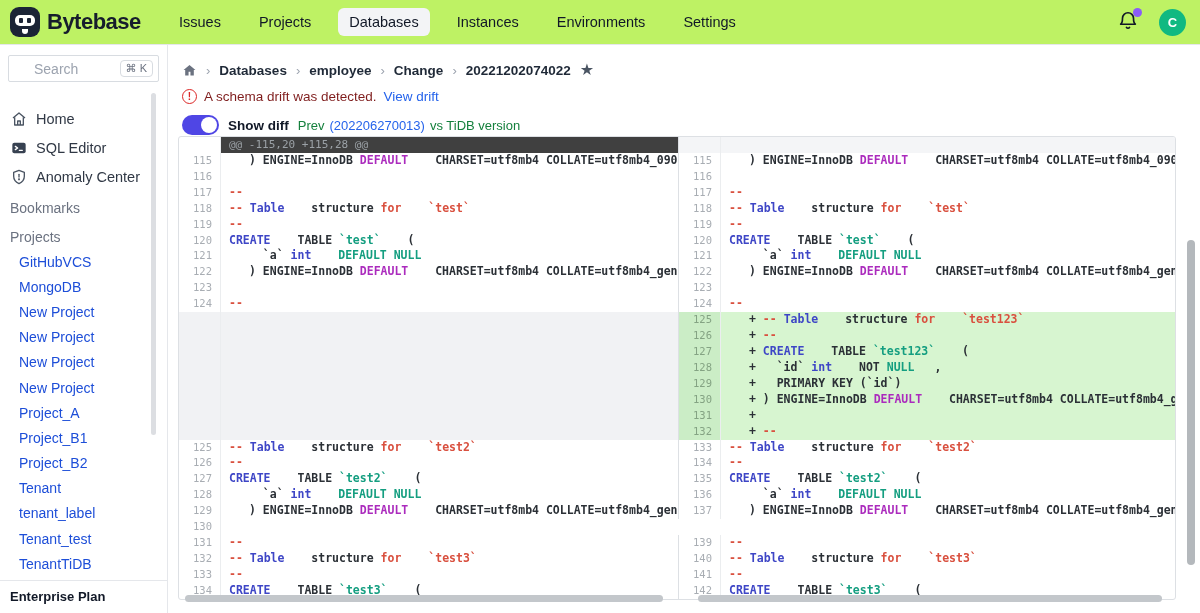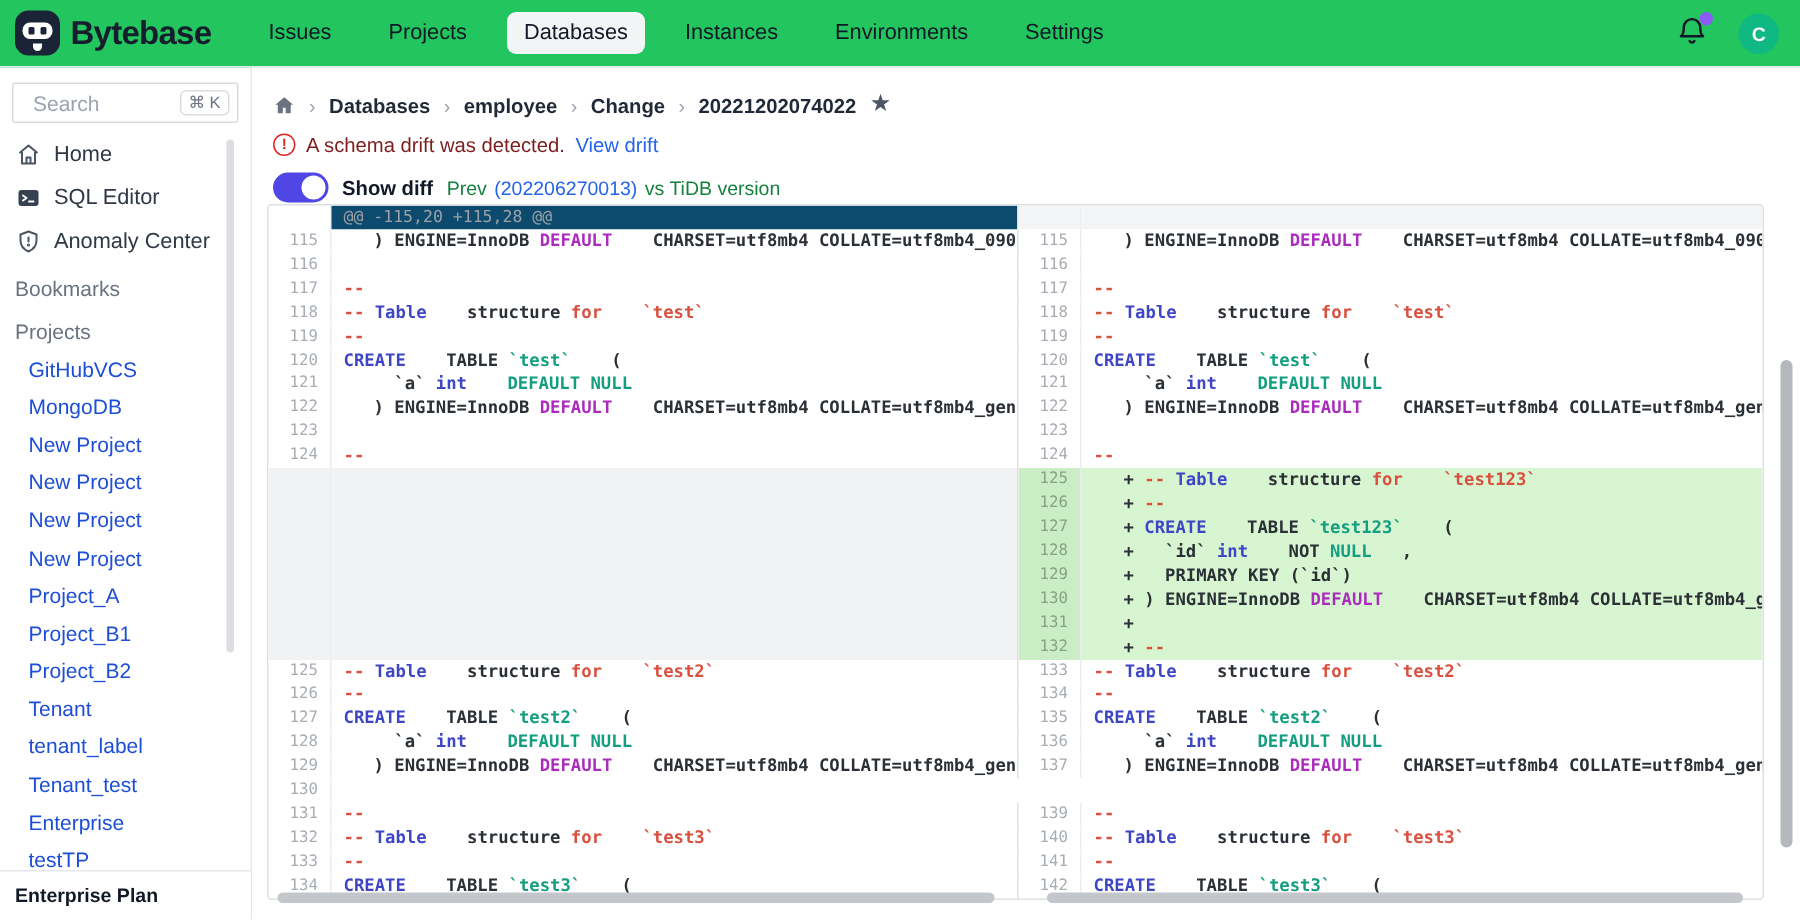--- a/index.html
+++ b/index.html
@@ -1,39 +1,39 @@
 <!DOCTYPE html>
 <html><head>
 <meta charset="utf-8">
 <style>
   * { margin:0; padding:0; box-sizing:border-box; }
   html,body { width:1200px; height:613px; overflow:hidden; background:#fff;
     font-family:"Liberation Sans", sans-serif; color:#1f2937; }
 
   
-  .topbar { height:45px; display:flex; align-items:center; border-bottom:1px solid #e5e7eb; padding:0 14px 0 10px; position:relative; background:#22c55e; }
+  .topbar { height:45px; display:flex; align-items:center; border-bottom:1px solid #e5e7eb; padding:0 14px 0 10px; position:relative; background:#bef264; }
   .brand { display:flex; align-items:center; gap:7px; width:158px; cursor:pointer; }
   .logo-box { width:30px; height:30px; background:#1b2436; border-radius:9px; position:relative; flex:0 0 auto; }
   .logo-visor { position:absolute; left:5px; top:8px; width:20px; height:11px; background:#fff; border-radius:5px; }
   .logo-eye { position:absolute; top:3px; width:4px; height:5px; background:#1b2436; border-radius:1px; }
   .logo-eye.e1 { left:4px; } .logo-eye.e2 { left:12px; }
   .logo-chin { position:absolute; left:12px; bottom:3px; width:6px; height:5px; background:#fff; border-radius:0 0 3px 3px; }
   .brand-text { font-size:22px; font-weight:bold; color:#161d2c; letter-spacing:-0.5px; }
   .nav-links { display:flex; align-items:center; gap:16px; }
   .nav-item { font-size:14.5px; color:#111827; padding:6px 11px; border-radius:6px; cursor:pointer; }
   .nav-item.active { background:#f3f4f6; }
   .topbar-right { margin-left:auto; display:flex; align-items:center; gap:18px; }
   .bell-wrap { position:relative; width:24px; height:24px; cursor:pointer; }
   .bell-dot { position:absolute; top:-2px; right:-1px; width:9px; height:9px; border-radius:50%; background:#8b5cf6; }
   .avatar { width:27px; height:27px; border-radius:50%; background:#10b981; color:#fff; font-size:13px; font-weight:bold; display:flex; align-items:center; justify-content:center; cursor:pointer; }
 
   
   .shell { display:flex; height:568px; }
   .sidebar { width:168px; border-right:1px solid #e5e7eb; position:relative; flex:0 0 auto; padding-top:10px; }
-  .search-box { margin:0 8px 6px 8px; height:27px; border:1px solid #d8dce1; border-radius:2px; display:flex; align-items:center; padding:0 5px 0 13px; cursor:text; }
+  .search-box { margin:0 8px 22px 8px; height:27px; border:1px solid #d8dce1; border-radius:2px; display:flex; align-items:center; padding:0 5px 0 25px; cursor:text; }
   .search-ph { color:#9ca3af; font-size:14px; flex:1; }
   .kbd { font-size:11px; color:#6b7280; border:1px solid #d8dce1; border-radius:4px; padding:1px 5px; background:#fff; }
   .side-item { display:flex; align-items:center; gap:9px; padding:6px 10px; font-size:14.5px; color:#303845; cursor:pointer; }
   .side-item .ic { width:17px; height:17px; display:flex; align-items:center; justify-content:center; flex:0 0 auto; }
   .section-label { font-size:14px; color:#6b7280; padding:9px 10px 4px 10px; }
   .proj-item { font-size:14px; color:#1d4ed8; padding:4.6px 10px 4.6px 19px; cursor:pointer; white-space:nowrap; }
   .plan-bar { border-top:1px solid #e5e7eb; position:absolute; bottom:0; left:0; right:0; padding:8px 10px 9px 10px; font-size:13px; font-weight:bold; color:#111827; background:#fff; }
   .side-scroll { position:absolute; top:48px; left:151px; width:5px; height:342px; background:#dcdee2; border-radius:3px; }
 
   
@@ -52,21 +52,21 @@
   .toggle-label { font-weight:bold; font-size:13.5px; color:#111827; }
   .muted { color:#15803d; }
 
   
   .diff-wrap { position:absolute; left:10px; top:91px; width:998px; height:464px; border:1px solid #dde0e4; border-radius:3px; background:#fff; overflow:hidden; }
   .drow { display:flex; height:15.93px; line-height:15.93px; font-family:"DejaVu Sans Mono", monospace; }
   .dside { display:flex; width:499px; flex:0 0 auto; overflow:hidden; }
   .dside.right { border-left:1px solid #dde0e4; width:497px; }
   .gut { width:42px; flex:0 0 auto; text-align:right; padding-right:8px; font-size:10.5px; color:#a8adb3; border-right:1px solid #ebedef; }
   .code { flex:1; font-size:11.5px; font-weight:bold; color:#2b3036; padding-left:8px; white-space:pre; overflow:hidden; }
-  .hunk-code { background:#0c4a6e; color:#9ba1a6; font-weight:normal; font-size:11px; }
+  .hunk-code { background:#404040; color:#9ba1a6; font-weight:normal; font-size:11px; }
   .hunk-full { background:#f4f5f7; }
   .gap-cell { background:#f1f2f4; }
   .add-gut { background:#cbedc6; color:#84a383; }
   .add-code { background:#d7f5d0; }
   .tk-p { color:#2b3036;margin-left:20px; } .tk-c { color:#d9503f; } .tk-kb { color:#3e46c6; }
   .tk-t { color:#149e80; } .tk-m { color:#ab2bbd; }
 
   
   .hbar { position:absolute; height:7px; border-radius:4px; background:#c3c7cb; bottom:11px; }
   .hbar.l { left:17px; width:478px; }
@@ -159,21 +159,21 @@
         <div class="proj-item">New Project</div>
         <div class="proj-item">New Project</div>
         <div class="proj-item">New Project</div>
         <div class="proj-item">New Project</div>
         <div class="proj-item">Project_A</div>
         <div class="proj-item">Project_B1</div>
         <div class="proj-item">Project_B2</div>
         <div class="proj-item">Tenant</div>
         <div class="proj-item">tenant_label</div>
         <div class="proj-item">Tenant_test</div>
-        <div class="proj-item">Enterprise</div>
+        <div class="proj-item">TenantTiDB</div>
         <div class="proj-item">testTP</div>
         <div class="proj-item">TiDB Cloud</div>
       </div>
 
     <div class="plan-bar">
       <span>Enterprise Plan</span>
     </div>
     <div class="side-scroll"></div>
   </aside>
 

